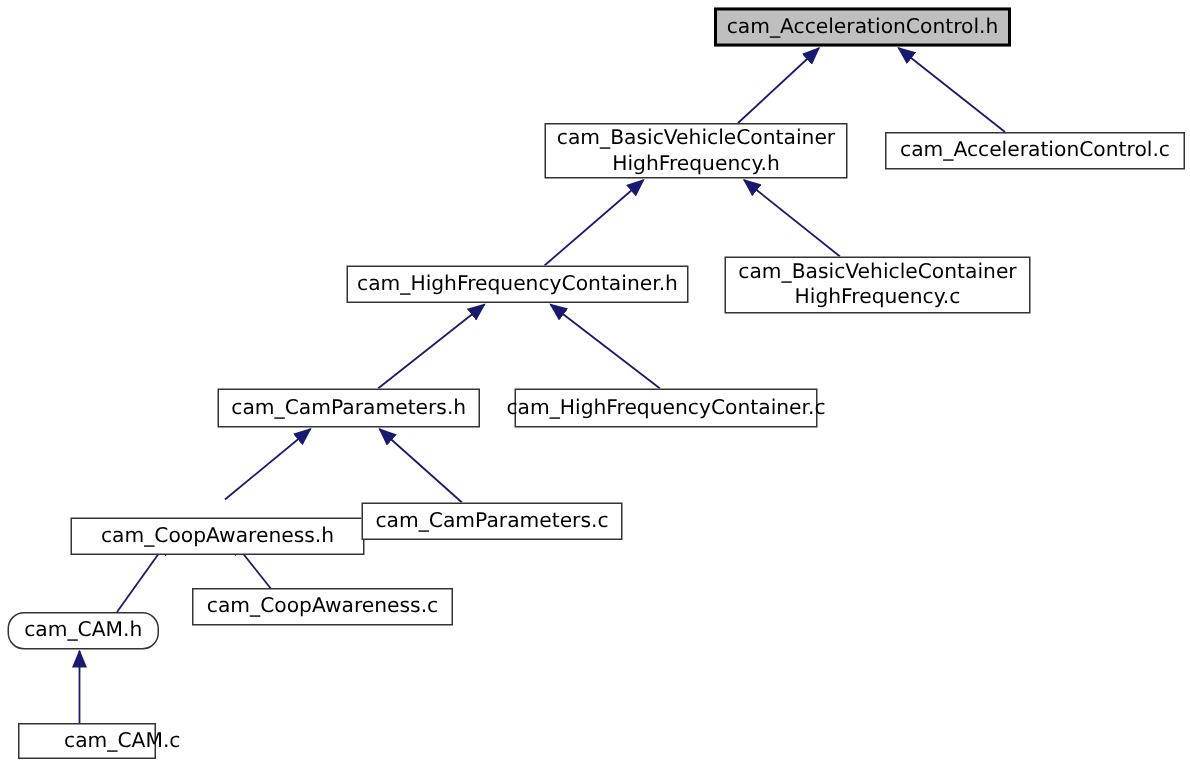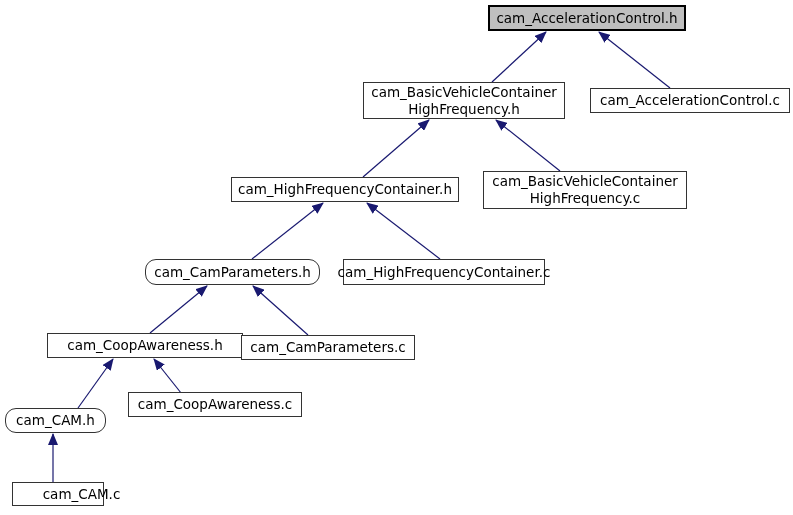--- a/index.html
+++ b/index.html
@@ -65,28 +65,28 @@
         <line x1="252" y1="259" x2="323" y2="203" class="edge-line" marker-end="url(#arrowhead)"></line>
         <line x1="440" y1="259" x2="367" y2="203" class="edge-line" marker-end="url(#arrowhead)"></line>
         <line x1="150" y1="333" x2="207" y2="286" class="edge-line" marker-end="url(#arrowhead)"></line>
         <line x1="308" y1="335" x2="253" y2="286" class="edge-line" marker-end="url(#arrowhead)"></line>
         <line x1="78" y1="408" x2="113" y2="359" class="edge-line" marker-end="url(#arrowhead)"></line>
         <line x1="193" y1="408" x2="154" y2="359" class="edge-line" marker-end="url(#arrowhead)"></line>
         <line x1="53" y1="482" x2="53" y2="434" class="edge-line" marker-end="url(#arrowhead)"></line>
       </g>
   </svg>
   <div id="node-layer">
-      <div class="node highlight" style="left: 488px; top: 5px; width: 198px; height: 26px;"><span>cam_AccelerationControl.h</span></div>
+      <div class="node highlight" style="left: 476px; top: 5px; width: 198px; height: 26px;"><span>cam_AccelerationControl.h</span></div>
       <div class="node" style="left: 363px; top: 82px; width: 202px; height: 37px;"><span>cam_BasicVehicleContainer
 HighFrequency.h</span></div>
       <div class="node" style="left: 590px; top: 88px; width: 200px; height: 25px;"><span>cam_AccelerationControl.c</span></div>
       <div class="node" style="left: 231px; top: 177px; width: 228px; height: 25px;"><span>cam_HighFrequencyContainer.h</span></div>
       <div class="node" style="left: 483px; top: 171px; width: 204px; height: 38px;"><span>cam_BasicVehicleContainer
 HighFrequency.c</span></div>
-      <div class="node" style="left: 145px; top: 259px; width: 175px; height: 26px; border-radius: 11px;"><span>cam_CamParameters.h</span></div>
+      <div class="node" style="left: 145px; top: 259px; width: 175px; height: 26px;"><span>cam_CamParameters.h</span></div>
       <div class="node" style="left: 343px; top: 259px; width: 202px; height: 26px;"><span>cam_HighFrequencyContainer.c</span></div>
-      <div class="node" style="left: 47px; top: 333px; width: 196px; height: 25px;"><span>cam_CoopAwareness.h</span></div>
+      <div class="node" style="left: 47px; top: 345px; width: 196px; height: 25px;"><span>cam_CoopAwareness.h</span></div>
       <div class="node" style="left: 241px; top: 335px; width: 174px; height: 25px;"><span>cam_CamParameters.c</span></div>
       <div class="node" style="left: 5px; top: 408px; width: 101px; height: 25px; border-radius: 11px;"><span>cam_CAM.h</span></div>
       <div class="node" style="left: 128px; top: 392px; width: 174px; height: 25px;"><span>cam_CoopAwareness.c</span></div>
       <div class="node" style="left: 12px; top: 482px; width: 92px; height: 24px; padding-left: 47px;"><span>cam_CAM.c</span></div>
     </div>
 </div>
 
 </body></html>

